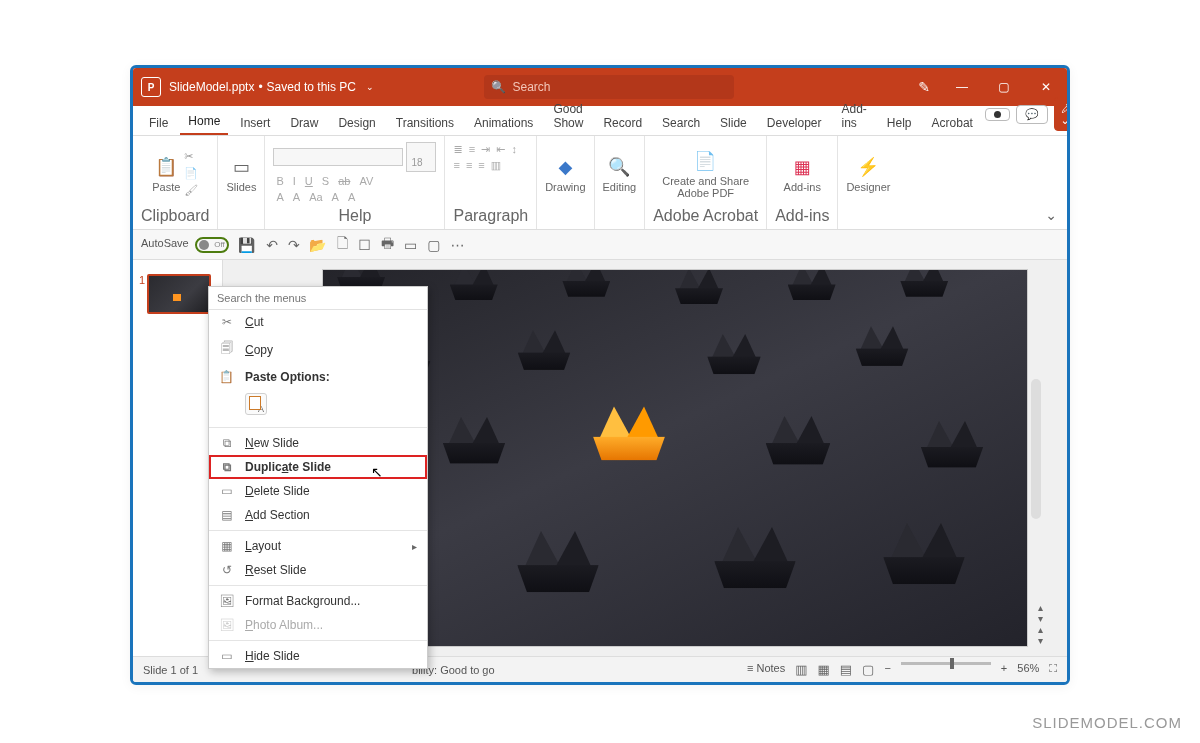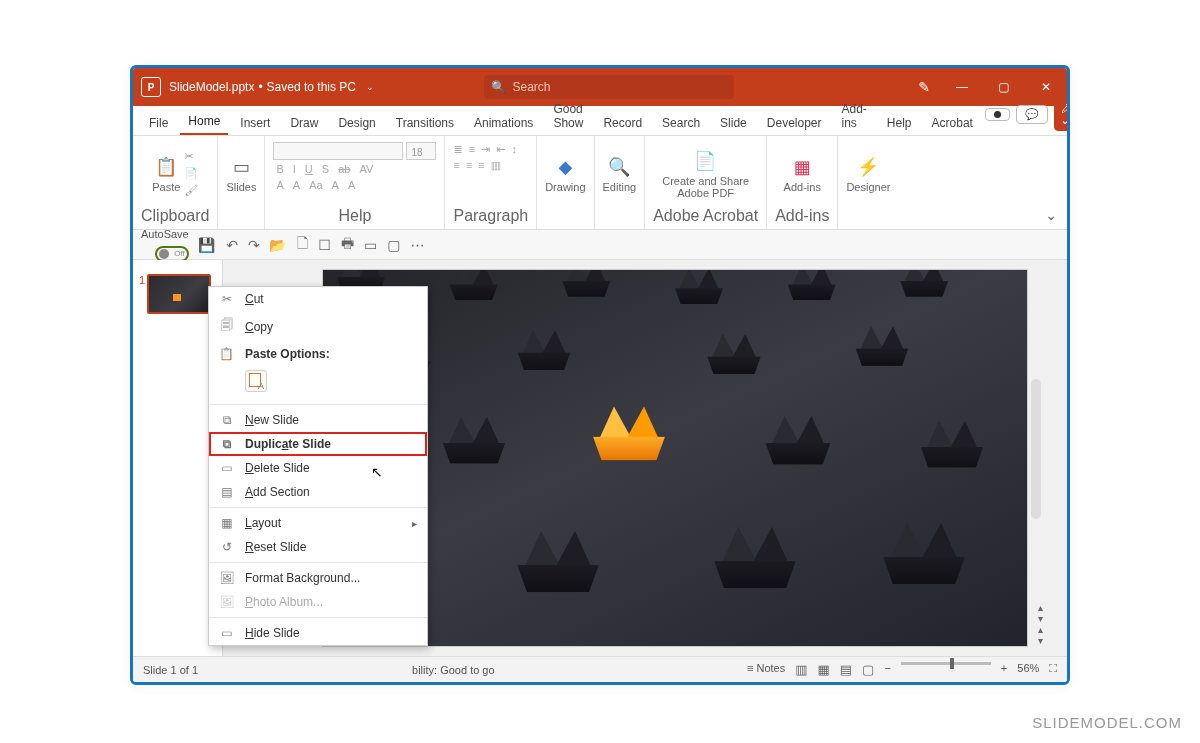--- a/index.html
+++ b/index.html
@@ -22,26 +22,26 @@
 .tabs .rec .dot{ width:7px;height:7px;background:#333;border-radius:50%;}
 .tabs .share{ background:#c43e1c; color:#fff; border-color:#c43e1c; padding:3px 6px;}
 .ribbon { height:94px; background:#fff; border-bottom:1px solid #ddd; display:flex; font-size:11px; color:#555;}
 .rgroup { border-right:1px solid #e4e4e4; padding:4px 8px 2px; display:flex; flex-direction:column; align-items:center; justify-content:space-between;}
 .rgroup .tools{ flex:1; display:flex; align-items:center; gap:4px;}
 .rgroup .gl{ font-size:16px; color:#666; padding-bottom:2px;}
 .bigbtn { display:flex; flex-direction:column; align-items:center; gap:2px; color:#666;}
 .bigbtn .ic{ width:24px;height:24px; display:flex;align-items:center;justify-content:center;font-size:18px;}
 .fontgrp .row{ display:flex; gap:3px; align-items:center; margin:2px 0;}
 .fontgrp .namebox{ width:130px; height:18px; border:1px solid #ccc; background:#f7f7f7; font-size:10px; padding:1px 4px; color:#999;}
-.fontgrp .szbox{ width:30px; height:18px; border:1px solid #ccc; background:#f7f7f7; font-size:10px; padding:4px 4px; color:#999;}
+.fontgrp .szbox{ width:30px; height:18px; border:1px solid #ccc; background:#f7f7f7; font-size:10px; padding:14px 4px; color:#999;}
 .btn-sm{ color:#aaa; font-size:11px; padding:1px 3px;}
 .paragrp .row{ display:flex; gap:6px; margin:3px 0; color:#aaa;}
 .ribbon .chev{ margin-left:auto; padding:6px 10px; color:#666; font-size:14px; align-self:flex-end;}
 .qat { height:30px; background:#f7f7f7; border-bottom:1px solid #ddd; display:flex; align-items:center; padding:0 8px; gap:10px; font-size:11px; color:#555;}
-.qat .autosave{ display:flex; align-items:flex-end; gap:6px;flex-direction:column;}
+.qat .autosave{ display:flex; align-items:flex-start; gap:6px;}
 .qat .toggle{ width:34px;height:16px;border:2px solid #4d7c0f; border-radius:8px; display:flex; align-items:center; padding:0 2px; font-size:8px; color:#888; justify-content:flex-end;}
 .qat .toggle::before{ content:""; width:10px;height:10px;background:#888;border-radius:50%; margin-right:auto;}
 .qat .qi{ color:#666; font-size:14px;}
 .workspace{ position:relative; height:396px; background:#f0f0f0; display:flex;}
 .thumbcol{ width:90px; background:#fff; border-right:1px solid #ddd; padding-top:14px;}
 .thumbwrap{ display:flex; gap:2px; padding:0 6px;}
 .thumbwrap .num{ font-size:11px; color:#c43e1c;}
 .thumb{ width:64px; height:40px; border:2px solid #c43e1c; border-radius:2px; background:linear-gradient(135deg,#2a2a2f 0%,#3c3c42 60%,#1f1f23 100%); position:relative; overflow:hidden;}
 .thumb::after{content:"";position:absolute;left:40%;top:50%;width:8px;height:7px;background:#ff9520;}
 .canvas{ flex:1; margin:10px 40px 10px 100px; background:linear-gradient(155deg,#24242a 0%,#3b3b44 45%,#23232b 100%); position:relative; overflow:hidden; box-shadow:0 0 0 1px #ccc;}
@@ -366,20 +366,21 @@
           <div class="sail-l"></div>
           <div class="sail-r"></div>
           <div class="hull"></div>
         </div>
     </div>
 
     <div class="vscroll"></div>
     <div class="varrows">▴<br>▾<br>▴<br>▾</div>
 
     <div class="ctxmenu">
+      <div class="search"><input placeholder="Search the menus" style=""></div>
       <div class="mi">
           <span class="ic">✂</span>
           <span><u class="acc">C</u>u<span>t</span></span>
         </div>
       <div class="mi">
           <span class="ic">🗐</span>
           <span><u class="acc">C</u>opy</span>
         </div>
       <div class="mi poh">
           <span class="ic">📋</span>

